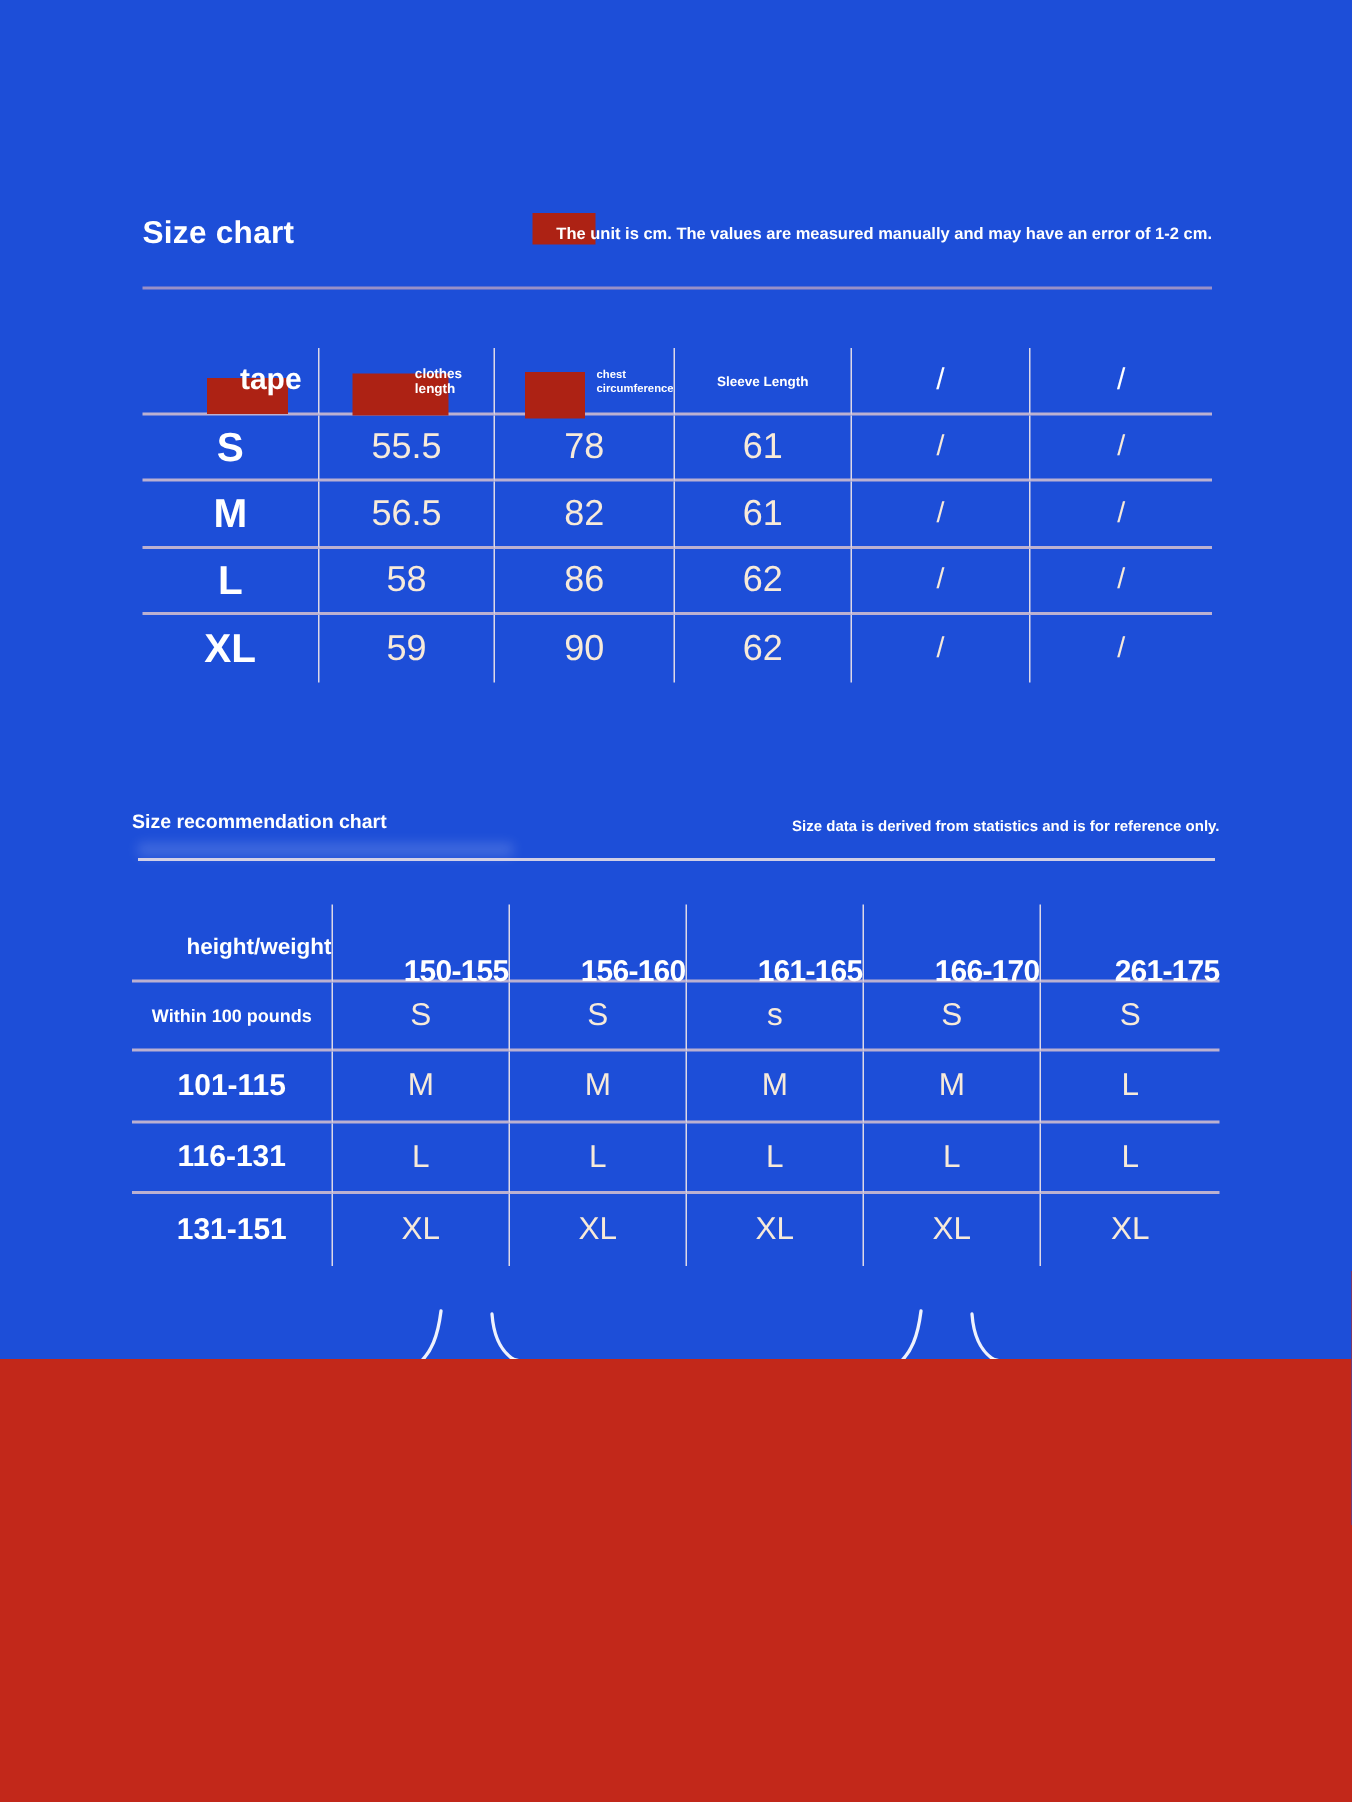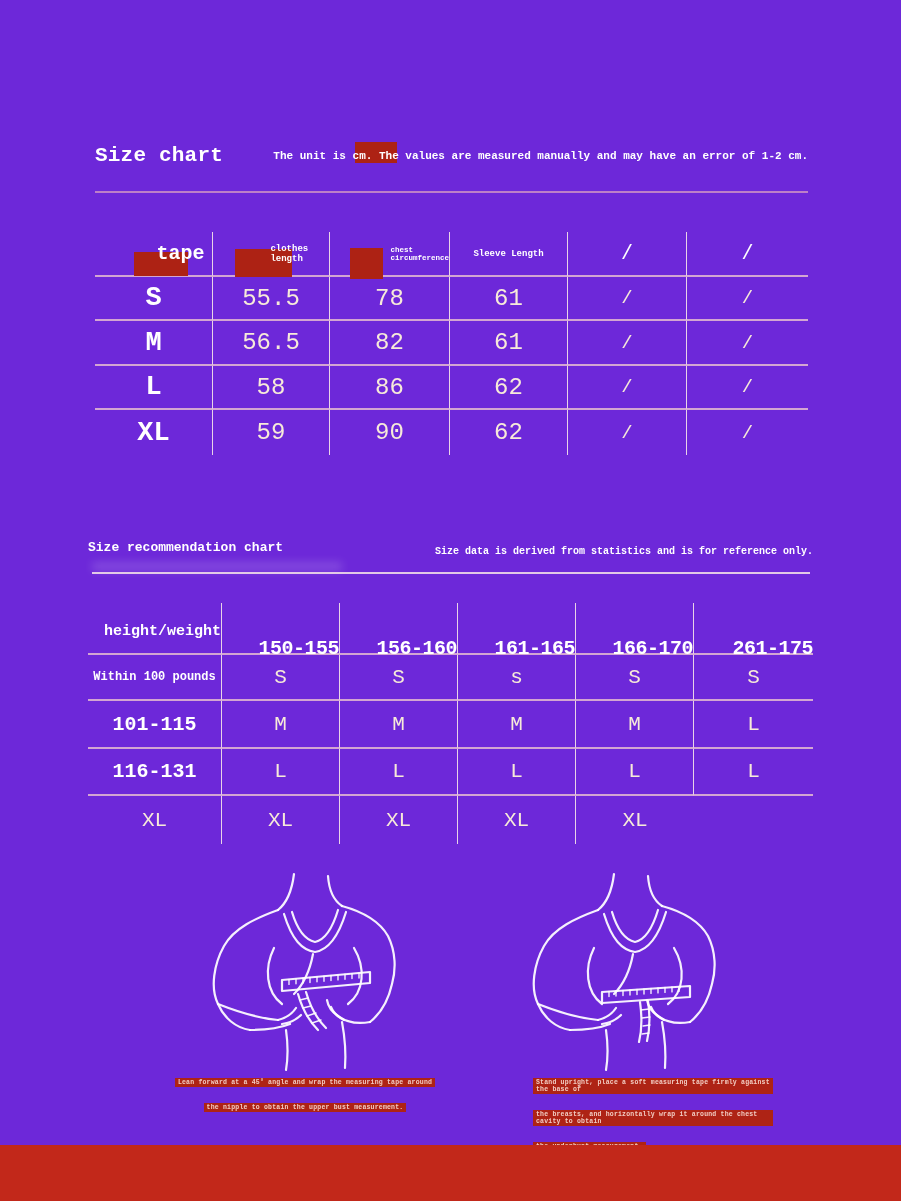--- a/index.html
+++ b/index.html
@@ -1,19 +1,19 @@
 <!DOCTYPE html>
 <html><head>
 <meta charset="utf-8">
 <style>
   html,body{margin:0;padding:0;background:#c2281a;}
   .canvas{
-    position:relative;width:901px;height:1145px;overflow:hidden;
-    background:#6d28d9;
-    font-family:Liberation Mono, monospace;
+    position:relative;width:901px;height:906px;overflow:hidden;
+    background:#1d4ed8;
+    font-family:Liberation Sans, sans-serif;
     -webkit-font-smoothing:antialiased;
   }
   .abs{position:absolute;}
   .patch{position:absolute;background:#ad2214;}
 
   
   .sc-title{left:95px;top:144px;font-size:21px;font-weight:700;color:#fff;letter-spacing:.2px;}
   .sc-note{right:93px;top:150px;font-size:11px;font-weight:700;color:#fff;}
   .sc-hr{left:95px;top:191px;width:713px;height:2px;background:rgba(255,198,186,.55);}
 
@@ -264,20 +264,23 @@
         <span class="r2-val">L</span>
       </div>
     <div class="cell">
         <span class="r2-val">L</span>
       </div>
     <div class="cell noR">
         <span class="r2-val">L</span>
       </div>
 
     <div class="cell noB">
+        <span class="r2-label">131-151</span>
+      </div>
+    <div class="cell noB">
         <span class="r2-val">XL</span>
       </div>
     <div class="cell noB">
         <span class="r2-val">XL</span>
       </div>
     <div class="cell noB">
         <span class="r2-val">XL</span>
       </div>
     <div class="cell noB">
         <span class="r2-val">XL</span>

